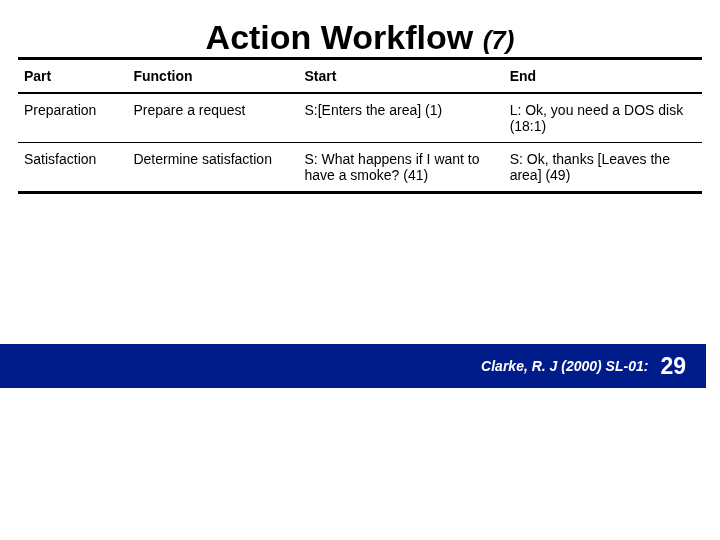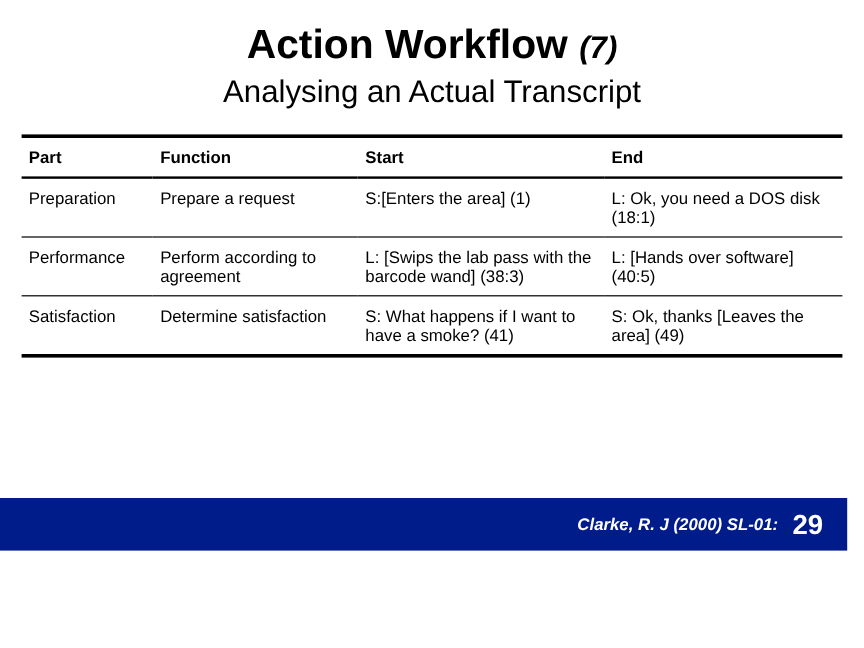--- a/index.html
+++ b/index.html
@@ -1,17 +1,17 @@
 <!DOCTYPE html>
 <html><head>
 <meta charset="utf-8">
 <style>
   * { box-sizing: border-box; margin: 0; padding: 0; }
   html, body { width: 720px; height: 540px; background: #fff; font-family: Arial, Helvetica, sans-serif; color: #000; }
-  .slide { width: 720px; height: 459px; position: relative; overflow: hidden; }
+  .slide { width: 720px; height: 388px; position: relative; overflow: hidden; }
   .title { text-align: center; margin-top: 18px; font-weight: 700; font-size: 34px; }
   .title .num { font-style: italic; font-size: 26px; }
   .subtitle { text-align: center; font-weight: 400; font-size: 26px; margin-top: 4px; margin-bottom: 20px; }
   .tablewrap { margin: 0 18px; border-top: 3px solid #000; border-bottom: 3px solid #000; }
   table { width: 100%; border-collapse: collapse; table-layout: fixed; }
   th, td { text-align: left; vertical-align: top; font-size: 14px; padding: 8px 6px; }
   th { font-weight: 700; border-bottom: 2px solid #000; }
   tbody tr + tr td { border-top: 1px solid #000; }
   col.c0 { width: 16%; }
   col.c1 { width: 25%; }
@@ -22,21 +22,20 @@
   .footer .pagenum { font-weight: 700; font-size: 23px; }
 </style>
 </head>
 <body>
 <div class="slide">
 
 <h1 class="title">
   <span>Action Workflow</span>
   <span class="num">(7)</span>
 </h1>
-<div class="subtitle">Analysing an Actual Transcript</div>
 
 <div class="tablewrap">
   <table>
     <colgroup>
           <col class="c0">
           <col class="c1">
           <col class="c2">
           <col class="c3">
         </colgroup>
     <thead>
@@ -48,26 +47,20 @@
       </tr>
     </thead>
     <tbody>
       <tr>
         <td>Preparation</td>
         <td>Prepare a request</td>
         <td>S:[Enters the area] (1)</td>
         <td>L: Ok, you need a DOS disk (18:1)</td>
       </tr>
       <tr>
-        <td>Performance</td>
-        <td>Perform according to agreement</td>
-        <td>L: [Swips the lab pass with the barcode wand] (38:3)</td>
-        <td>L: [Hands over software] (40:5)</td>
-      </tr>
-      <tr>
         <td>Satisfaction</td>
         <td>Determine satisfaction</td>
         <td>S: What happens if I want to have a smoke? (41)</td>
         <td>S: Ok, thanks [Leaves the area] (49)</td>
       </tr>
     </tbody>
   </table>
 </div>
 
 <div class="footer">

